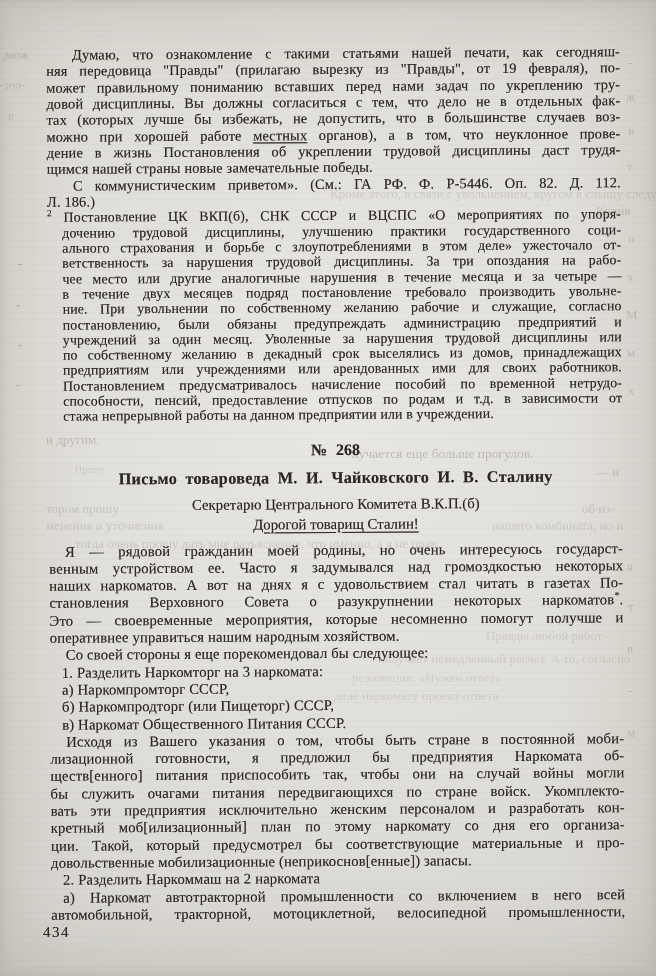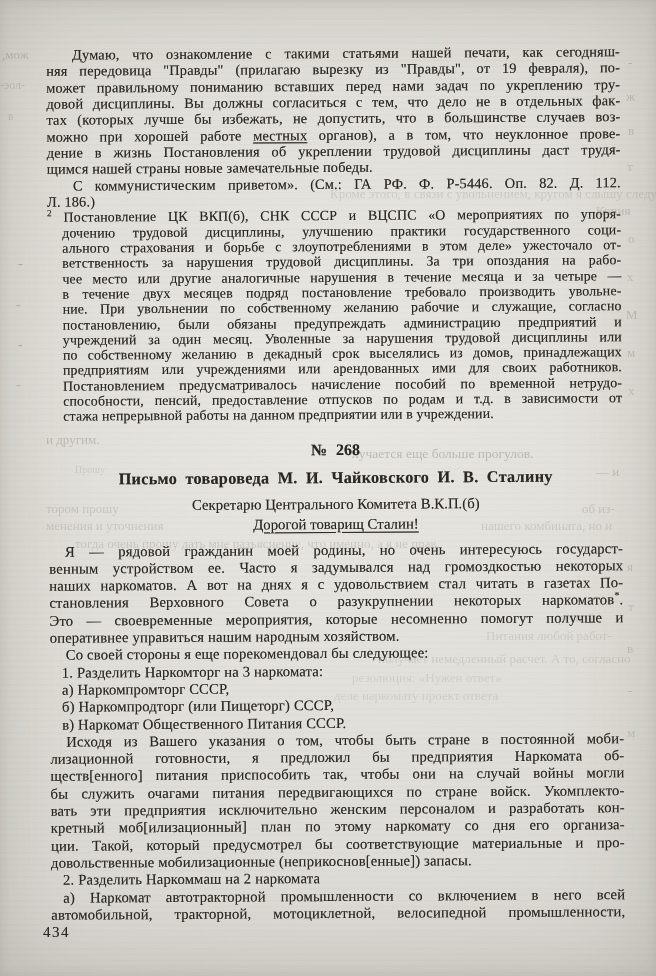--- a/index.html
+++ b/index.html
@@ -53,26 +53,26 @@
 
 <div class="page">
   <div class="bleed">
       <div class="ghost" style="left: 46px; top: 433px; font-size: 13px; opacity: 0.24;">и другим.</div>
       <div class="ghost" style="left: 352px; top: 447px; font-size: 13.5px; opacity: 0.28;">лучается еще больше прогулов.</div>
       <div class="ghost" style="left: 75px; top: 465px; font-size: 10px; opacity: 0.14;">Прошу</div>
       <div class="ghost" style="left: 596px; top: 465px; font-size: 13px; opacity: 0.22;">— и</div>
       <div class="ghost" style="left: 46px; top: 502px; font-size: 13px; opacity: 0.18;">тором прошу</div>
       <div class="ghost" style="left: 582px; top: 502px; font-size: 13px; opacity: 0.18;">об из-</div>
       <div class="ghost" style="left: 46px; top: 519px; font-size: 13px; opacity: 0.17;">менения и уточнения</div>
-      <div class="ghost" style="left: 481px; top: 519px; font-size: 13px; opacity: 0.16; text-align: right;">нашего комбината, но и</div>
+      <div class="ghost" style="left: 492px; top: 519px; font-size: 13px; opacity: 0.16; text-align: right;">нашего комбината, но и</div>
       <div class="ghost" style="left: 75px; top: 537px; font-size: 13px; opacity: 0.18;">тогда очень прошу дать мне разъяснение, что именно, а я не прав.</div>
       <div class="ghost" style="left: 330px; top: 187px; font-size: 13px; opacity: 0.15;">Кроме этого, в связи с увольнением, кругом я слышу следующее</div>
       <div class="ghost" style="left: 596px; top: 204px; font-size: 13px; opacity: 0.2; text-align: center;">Копия</div>
       <div class="ghost" style="left: 558px; top: 611px; font-size: 13px; opacity: 0.13;">резкой</div>
-      <div class="ghost" style="left: 486px; top: 629px; font-size: 13px; opacity: 0.14;">Питания любой работ-</div>
+      <div class="ghost" style="left: 486px; top: 629px; font-size: 13px; opacity: 0.14;">Правды любой работ-</div>
       <div class="ghost" style="left: 378px; top: 652px; font-size: 13px; opacity: 0.14; text-align: right;">получает немедленный расчет. А то, согласно</div>
       <div class="ghost" style="left: 352px; top: 671px; font-size: 13px; opacity: 0.12;">резолюция: «Нужен ответ»</div>
       <div class="ghost" style="left: 334px; top: 689px; font-size: 13px; opacity: 0.12;">деле наркомату проект ответа</div>
       <div class="ghost" style="left: 2px; top: 48px; font-size: 13px; opacity: 0.22;">,мож</div>
       <div class="ghost" style="left: 0px; top: 79px; font-size: 12px; opacity: 0.18;">-эол-</div>
       <div class="ghost" style="left: 8px; top: 110px; font-size: 12px; opacity: 0.18;">в</div>
       <div class="ghost" style="left: 18px; top: 257px; font-size: 14px; opacity: 0.3;">-</div>
       <div class="ghost" style="left: 16px; top: 298px; font-size: 14px; opacity: 0.28;">-</div>
       <div class="ghost" style="left: 18px; top: 338px; font-size: 14px; opacity: 0.3;">-</div>
       <div class="ghost" style="left: 16px; top: 378px; font-size: 14px; opacity: 0.26;">-</div>

